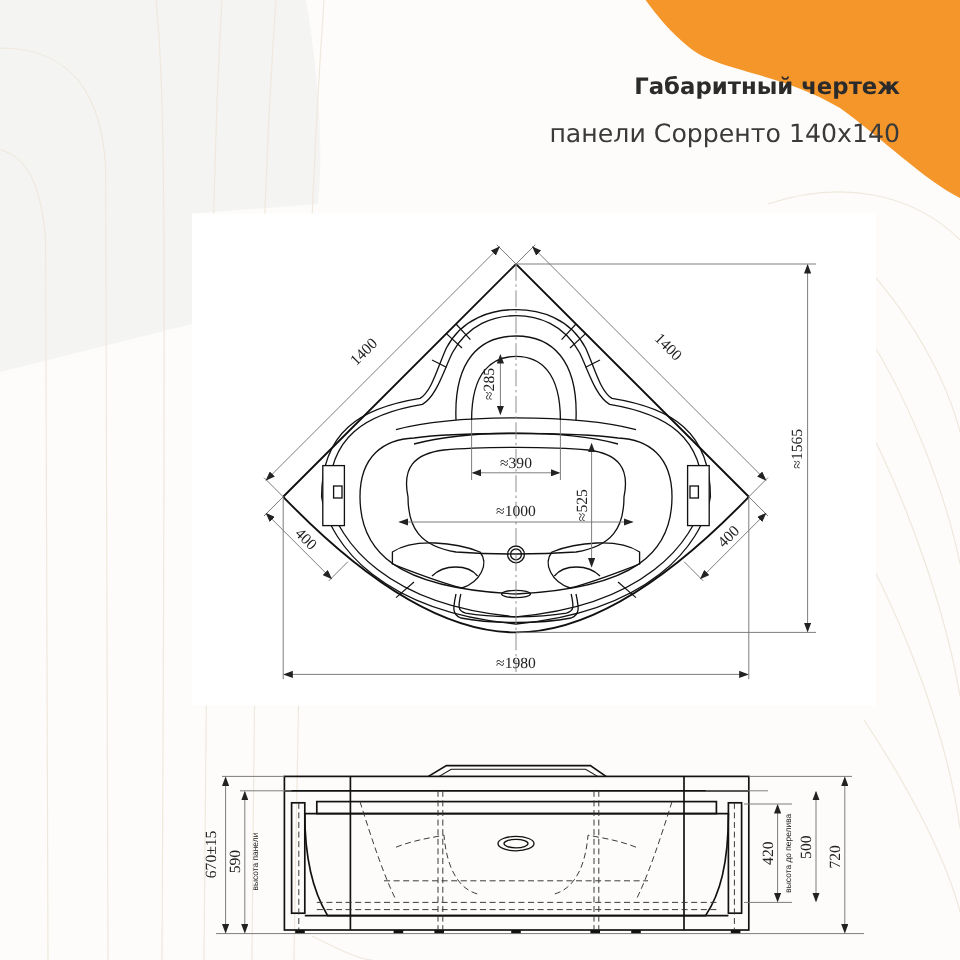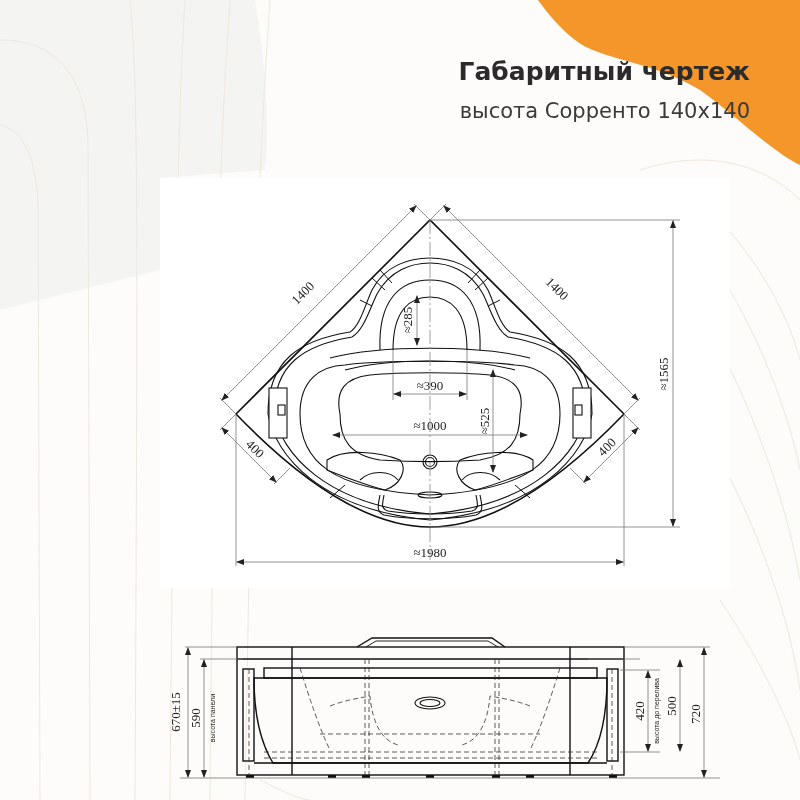--- a/index.html
+++ b/index.html
@@ -5,21 +5,21 @@
   html, body { margin: 0; padding: 0; }
   body {
     width: 800px; height: 800px; position: relative; overflow: hidden;
     background: #fdfcfa;
     font-family: "Liberation Sans", sans-serif;
   }
   .bg-svg { position: absolute; left: 0; top: 0; width: 800px; height: 800px; }
   .title-block { position: absolute; right: 50px; top: 54px; text-align: right; }
   .title {
     font-family: "DejaVu Sans", sans-serif; font-weight: bold;
-    font-size: 25px; color: #2b2b2b; letter-spacing: 0px; line-height: 36px;
+    font-size: 19px; color: #2b2b2b; letter-spacing: 0px; line-height: 36px;
   }
   .subtitle {
     font-family: "DejaVu Sans", sans-serif; font-weight: normal;
     font-size: 21px; color: #3a3a3a; line-height: 30px; margin-top: 6px;
   }
   .drawing-box { position: absolute; left: 160px; top: 178px; width: 570px; height: 410px; background: #ffffff; }
   .drawing { position: absolute; left: 0; top: 0; width: 800px; height: 800px; }
   .dim { font-family: "Liberation Serif", serif; font-size: 13px; fill: #222; }
   .dim-small { font-family: "Liberation Sans", sans-serif; font-size: 7px; fill: #222; }
 </style>
@@ -41,21 +41,21 @@
     <path d="M710 330 C760 420 790 520 800 580"></path>
     <path d="M710 440 C760 530 790 620 800 690"></path>
     <path d="M720 600 C760 660 790 720 800 760"></path>
     <path d="M260 780 C280 790 300 800 310 800"></path>
   </g>
   <path d="M538 0 L800 0 L800 165 C770 150 735 115 700 90 C650 60 600 60 575 40 C560 28 548 14 538 0 Z" fill="#f4962a"></path>
 </svg>
 
 <div class="title-block">
   <div class="title">Габаритный чертеж</div>
-  <div class="subtitle">высота Сорренто 140х140</div>
+  <div class="subtitle">панели Сорренто 140х140</div>
 </div>
 
 <div class="drawing-box"></div>
 
 <svg class="drawing" viewBox="0 0 800 800">
   <defs>
     <marker id="arr" markerWidth="8" markerHeight="6" refX="7" refY="3" orient="auto-start-reverse" markerUnits="userSpaceOnUse">
       <path d="M0 0 L8 3 L0 6 Z" fill="#222"></path>
     </marker>
   </defs>

